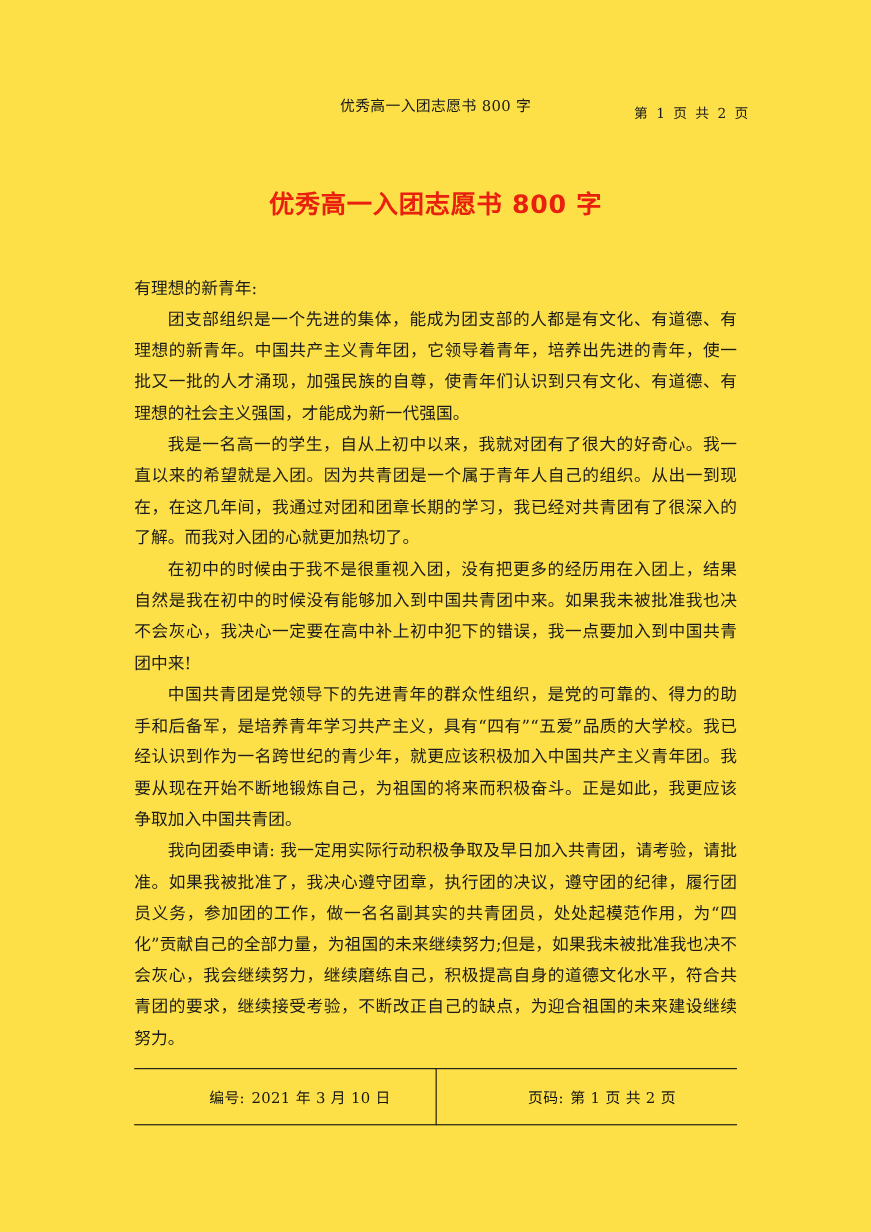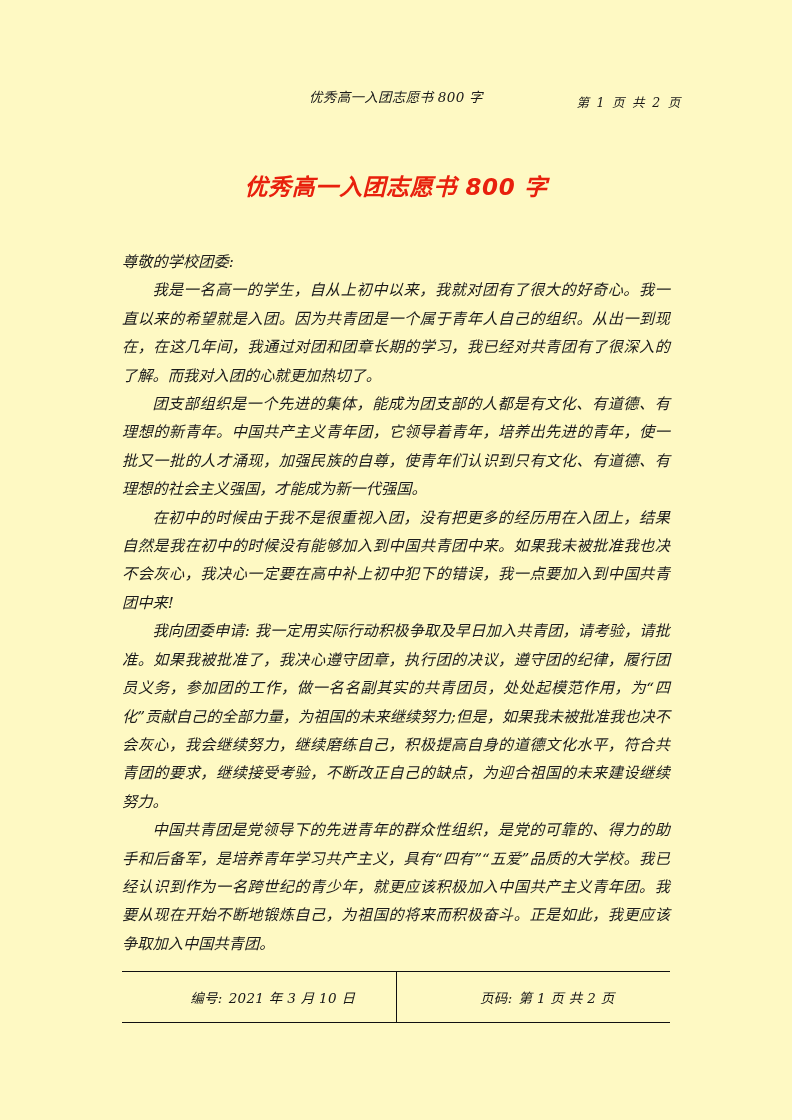--- a/index.html
+++ b/index.html
@@ -14,22 +14,21 @@
     position: relative;
     overflow: hidden;
     font-family: "DejaVu Serif", "Liberation Serif", serif;
     color: #1a1a1a;
     -webkit-font-smoothing: antialiased;
   }
 
   .page {
     position: absolute;
     inset: 0;
-    background: #fef9c3;
-    font-style: italic;
+    background: #fde047;
   }
 
   
   .doc-header {
     position: absolute;
     left: 0;
     right: 0;
     top: 86px;
     height: 24px;
   }
@@ -136,26 +135,26 @@
 <div class="page">
 
   <div class="doc-header">
     <div class="header-title">优秀高一入团志愿书 800 字</div>
     <div class="header-pageinfo">第 1 页 共 2 页</div>
   </div>
 
   <h1 class="doc-title">优秀高一入团志愿书 800 字</h1>
 
   <div class="doc-body">
-    <p class="para salutation">尊敬的学校团委:</p>
+    <p class="para salutation">有理想的新青年:</p>
+    <p class="para">团支部组织是一个先进的集体，能成为团支部的人都是有文化、有道德、有理想的新青年。中国共产主义青年团，它领导着青年，培养出先进的青年，使一批又一批的人才涌现，加强民族的自尊，使青年们认识到只有文化、有道德、有理想的社会主义强国，才能成为新一代强国。</p>
     <p class="para">我是一名高一的学生，自从上初中以来，我就对团有了很大的好奇心。我一直以来的希望就是入团。因为共青团是一个属于青年人自己的组织。从出一到现在，在这几年间，我通过对团和团章长期的学习，我已经对共青团有了很深入的了解。而我对入团的心就更加热切了。</p>
-    <p class="para">团支部组织是一个先进的集体，能成为团支部的人都是有文化、有道德、有理想的新青年。中国共产主义青年团，它领导着青年，培养出先进的青年，使一批又一批的人才涌现，加强民族的自尊，使青年们认识到只有文化、有道德、有理想的社会主义强国，才能成为新一代强国。</p>
     <p class="para">在初中的时候由于我不是很重视入团，没有把更多的经历用在入团上，结果自然是我在初中的时候没有能够加入到中国共青团中来。如果我未被批准我也决不会灰心，我决心一定要在高中补上初中犯下的错误，我一点要加入到中国共青团中来!</p>
+    <p class="para">中国共青团是党领导下的先进青年的群众性组织，是党的可靠的、得力的助手和后备军，是培养青年学习共产主义，具有“四有”“五爱”品质的大学校。我已经认识到作为一名跨世纪的青少年，就更应该积极加入中国共产主义青年团。我要从现在开始不断地锻炼自己，为祖国的将来而积极奋斗。正是如此，我更应该争取加入中国共青团。</p>
     <p class="para">我向团委申请: 我一定用实际行动积极争取及早日加入共青团，请考验，请批准。如果我被批准了，我决心遵守团章，执行团的决议，遵守团的纪律，履行团员义务，参加团的工作，做一名名副其实的共青团员，处处起模范作用，为“四化”贡献自己的全部力量，为祖国的未来继续努力;但是，如果我未被批准我也决不会灰心，我会继续努力，继续磨练自己，积极提高自身的道德文化水平，符合共青团的要求，继续接受考验，不断改正自己的缺点，为迎合祖国的未来建设继续努力。</p>
-    <p class="para">中国共青团是党领导下的先进青年的群众性组织，是党的可靠的、得力的助手和后备军，是培养青年学习共产主义，具有“四有”“五爱”品质的大学校。我已经认识到作为一名跨世纪的青少年，就更应该积极加入中国共产主义青年团。我要从现在开始不断地锻炼自己，为祖国的将来而积极奋斗。正是如此，我更应该争取加入中国共青团。</p>
   </div>
 
   <table class="footer-table">
     <tbody>
         <tr>
       <td class="cell-left">
         <span class="cell-label">编号:</span><span class="cell-value">2021 年 3 月 10 日</span>
       </td>
       <td class="cell-right">
         <span class="cell-label">页码:</span><span class="cell-value">第 1 页 共 2 页</span>

